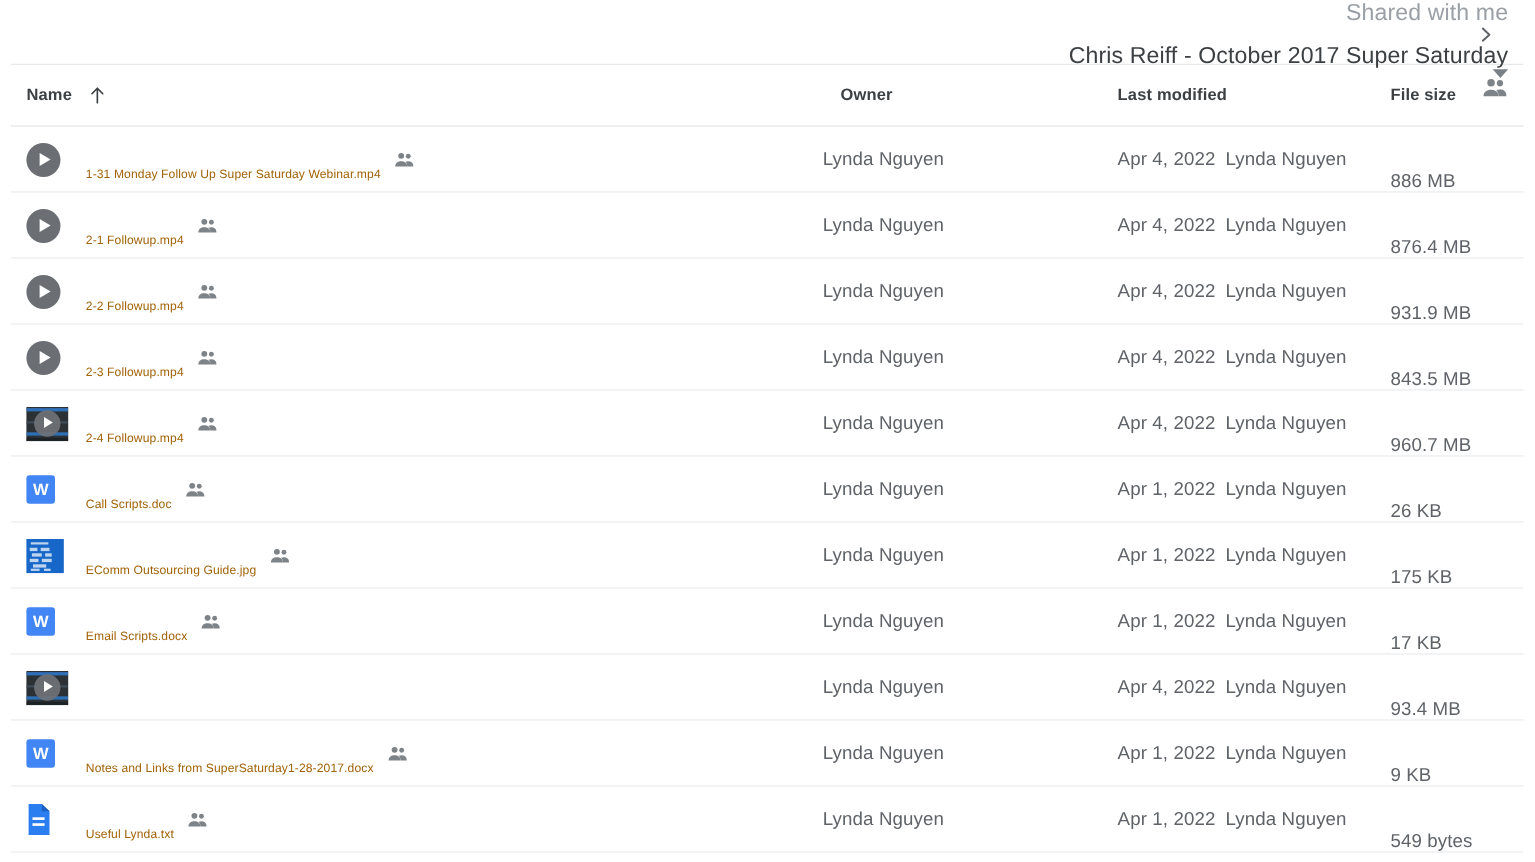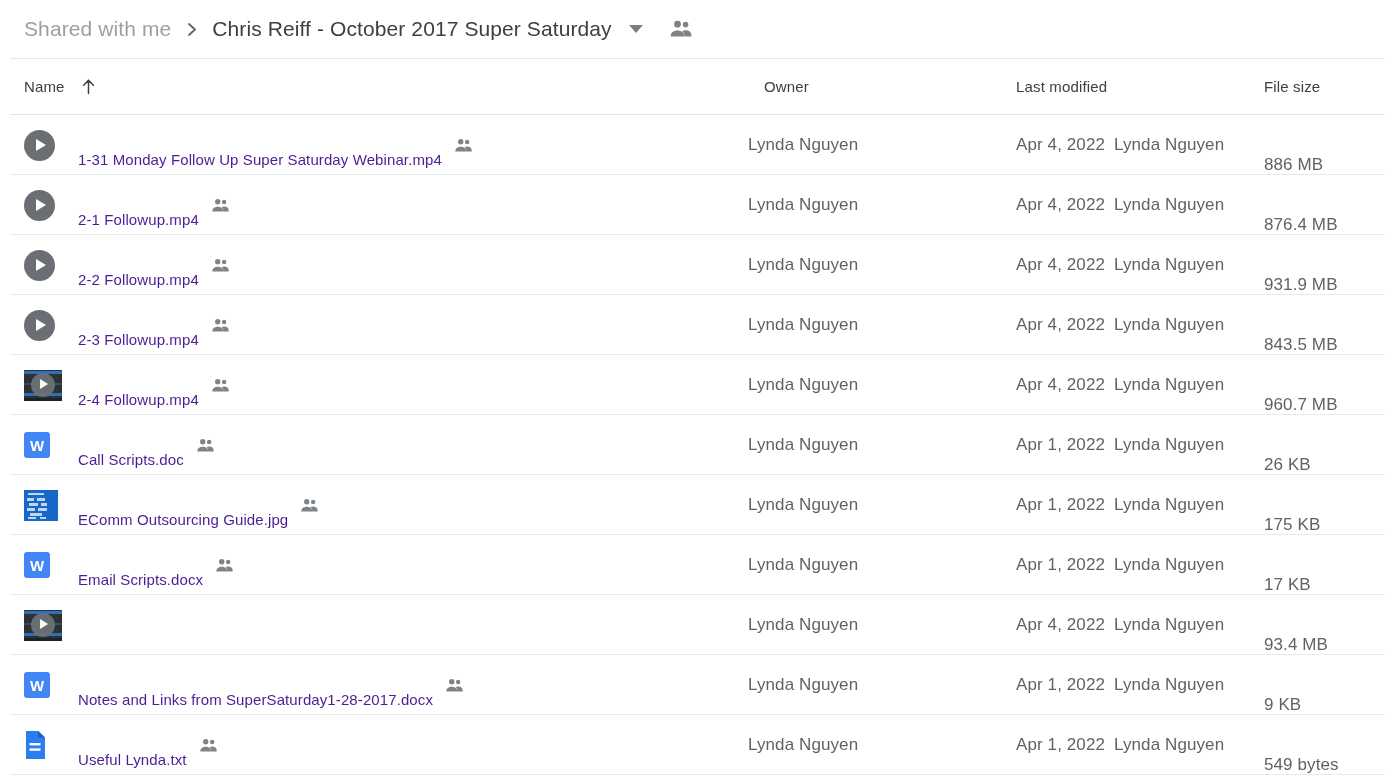--- a/index.html
+++ b/index.html
@@ -8,23 +8,24 @@
     width: 1395px; height: 784px;
     background: #ffffff;
     font-family: "Liberation Sans", sans-serif;
     -webkit-font-smoothing: antialiased;
   }
 
   
   .breadcrumb-bar {
     height: 58px;
     display: flex;
-    align-items: center;
+    align-items: flex-end;
     padding: 0 24px;
     background: #ffffff;
+    flex-direction: column;
   }
   .crumb-parent {
     font-size: 21px;
     color: #9aa0a6;
     letter-spacing: 0.1px;
     white-space: nowrap;
     cursor: pointer;
   }
   .crumb-sep {
     color: #5f6368;
@@ -65,21 +66,21 @@
   
   .col-head-row {
     height: 55px;
     display: flex;
     align-items: center;
     position: relative;
   }
   .col-head {
     font-size: 15px;
     color: #3c4043;
-    font-weight: 400;
+    font-weight: 700;
     letter-spacing: 0.15px;
     position: absolute;
     white-space: nowrap;
   }
   .col-name { left: 24px; display: flex; align-items: center; cursor: pointer; }
   .sort-arrow {
     margin-left: 16px;
     display: flex;
     align-items: center;
   }
@@ -108,22 +109,22 @@
   }
   .cell { position: absolute; top: 0; height: 60px; display: flex; align-items: center; }
 
   .c-icon  { left: 24px;  width: 38px; justify-content: flex-start; }
   .c-name  { left: 78px;  }
   .c-owner { left: 748px; }
   .c-mod   { left: 1016px; }
   .c-size  { left: 1264px; align-items: flex-end; }
 
   .fname {
-    font-size: 15px;
-    color: #4c1d95;
+    font-size: 11px;
+    color: #a16207;
     letter-spacing: 0.1px;
     white-space: nowrap;
     margin-top: 28px;
   }
   .shared-badge {
     margin-left: 12px;
     display: flex;
     align-items: center;
   }
   .meta {

